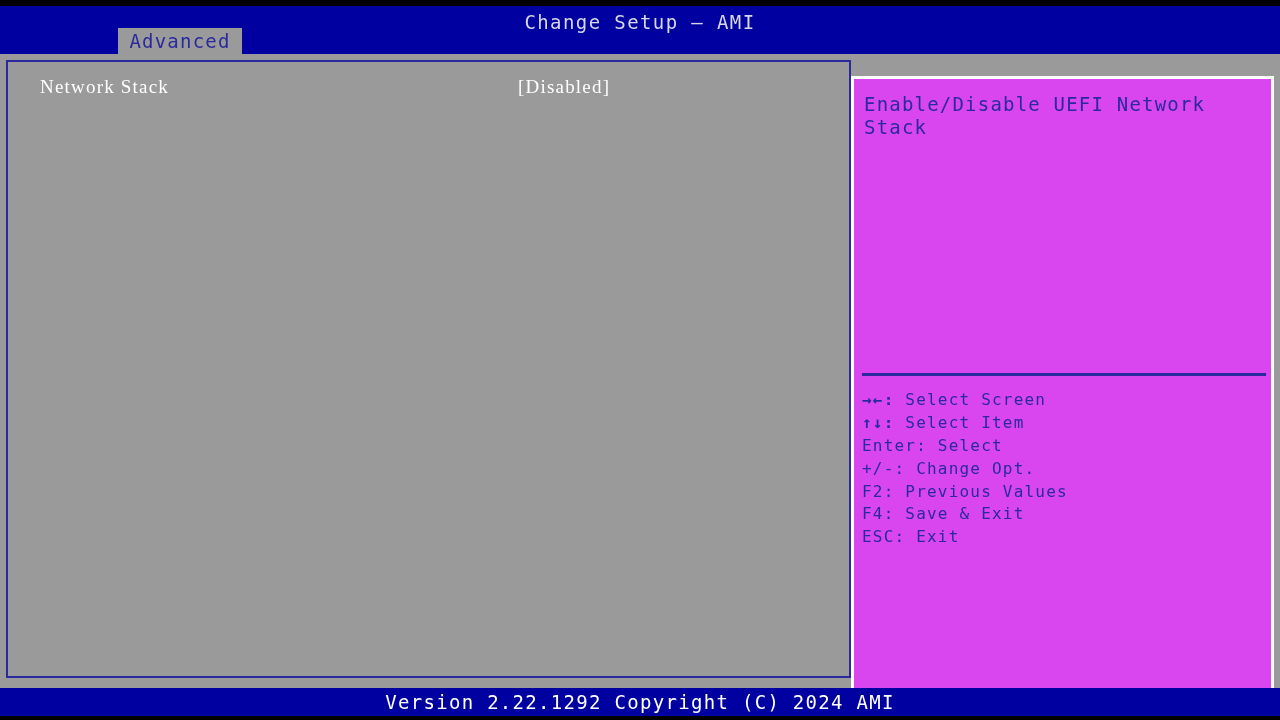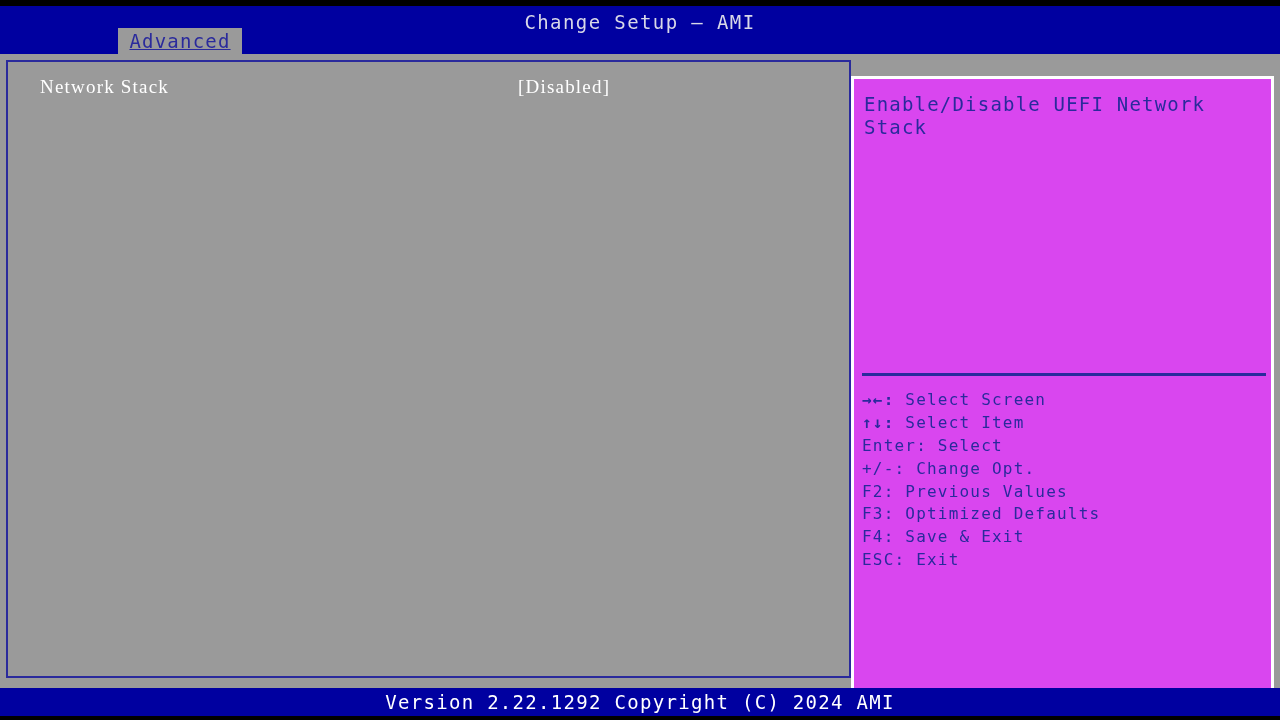--- a/index.html
+++ b/index.html
@@ -52,21 +52,20 @@
     top: 28px;
     width: 124px;
     height: 26px;
     background: #9a9a9a;
     color: #2a2a9c;
     font-size: 19px;
     letter-spacing: 1.2px;
     line-height: 26px;
     text-align: center;
     white-space: pre;
-    text-decoration: underline;
   }
 
   
   .panel-wrap {
     position: absolute;
     left: 6px;
     top: 60px;
     width: 1268px;
     height: 618px;
   }
@@ -209,21 +208,20 @@
 Stack</div>
 
       <div class="help-divider"></div>
 
       <div class="legend">
         <div class="legend-row"><span class="legend-key">→←:</span> <span>Select Screen</span></div>
         <div class="legend-row"><span class="legend-key">↑↓:</span> <span>Select Item</span></div>
         <div class="legend-row"><span>Enter:</span> <span>Select</span></div>
         <div class="legend-row"><span>+/-:</span> <span>Change Opt.</span></div>
         <div class="legend-row"><span>F2:</span> <span>Previous Values</span></div>
-        <div class="legend-row"><span>F3:</span> <span>Optimized Defaults</span></div>
         <div class="legend-row"><span>F4:</span> <span>Save &amp; Exit</span></div>
         <div class="legend-row"><span>ESC:</span> <span>Exit</span></div>
       </div>
     </div>
 
   </div>
 
   <div class="footer-bar">
     <div class="footer-text">Version 2.22.1292 Copyright (C) 2024 AMI</div>
   </div>

